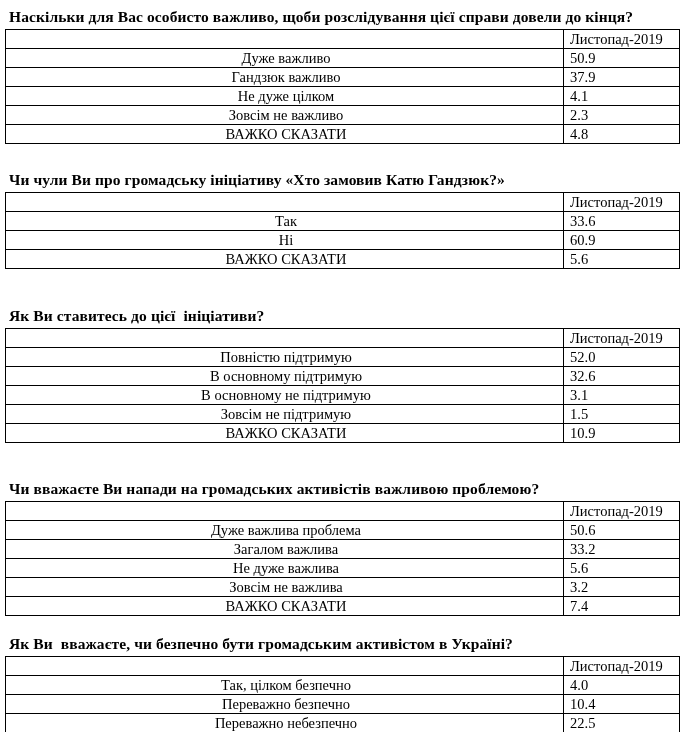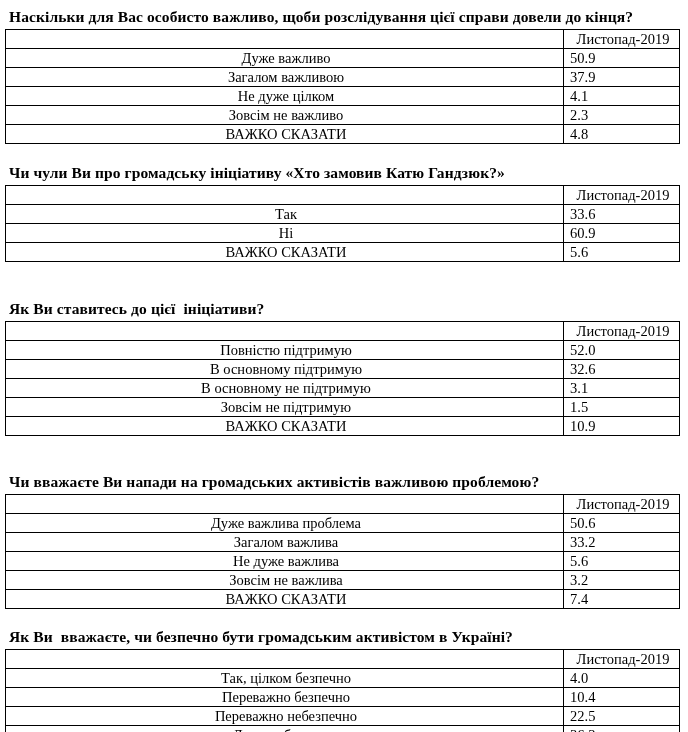--- a/index.html
+++ b/index.html
@@ -7,21 +7,21 @@
     width: 688px;
     background: #ffffff;
     font-family: "Liberation Serif", "DejaVu Serif", serif;
     color: #000000;
   }
   body {
     padding: 8px 9px 6px 5px;
     overflow: hidden;
   }
   .qa { margin-bottom: 20px; }
-  .qa.gap-20 { margin-bottom: 20px; }
+  .qa.gap-20 { margin-bottom: 27px; }
   .qa.gap-38 { margin-bottom: 38px; }
   .qa.gap-22 { margin-bottom: 14px; }
   .qa.gap-19 { margin-bottom: 19px; margin-top: 37px; }
   .qa.gap-0  { margin-bottom: 0; }
   .q-title {
     font-size: 15.5px;
     font-weight: bold;
     line-height: 18px;
     margin: 0 0 3px 4px;
     white-space: pre-wrap;
@@ -38,21 +38,21 @@
     font-size: 14.5px;
     font-weight: normal;
     line-height: 14px;
     padding: 2px 3px 2px 6px;
     overflow: hidden;
     white-space: nowrap;
   }
   col.label-col { width: 558px; }
   col.value-col { width: 116px; }
   th.period {
-    text-align: center;
+    text-align: left;
     padding-right: 4px;
   }
   td.label-cell { text-align: center; }
   td.value-cell {
     text-align: left;
     padding-right: 4px;
   }
   th.empty-cell { height: 18px; }
 </style>
 </head>
@@ -70,21 +70,21 @@
         <th class="empty-cell"></th>
         <th class="period">Листопад-2019</th>
       </tr>
     </thead>
     <tbody>
         <tr>
           <td class="label-cell">Дуже важливо</td>
           <td class="value-cell">50.9</td>
         </tr>
         <tr>
-          <td class="label-cell">Загалом важливою</td>
+          <td class="label-cell">Гандзюк важливо</td>
           <td class="value-cell">37.9</td>
         </tr>
         <tr>
           <td class="label-cell">Не дуже цілком</td>
           <td class="value-cell">4.1</td>
         </tr>
         <tr>
           <td class="label-cell">Зовсім не важливо</td>
           <td class="value-cell">2.3</td>
         </tr>

